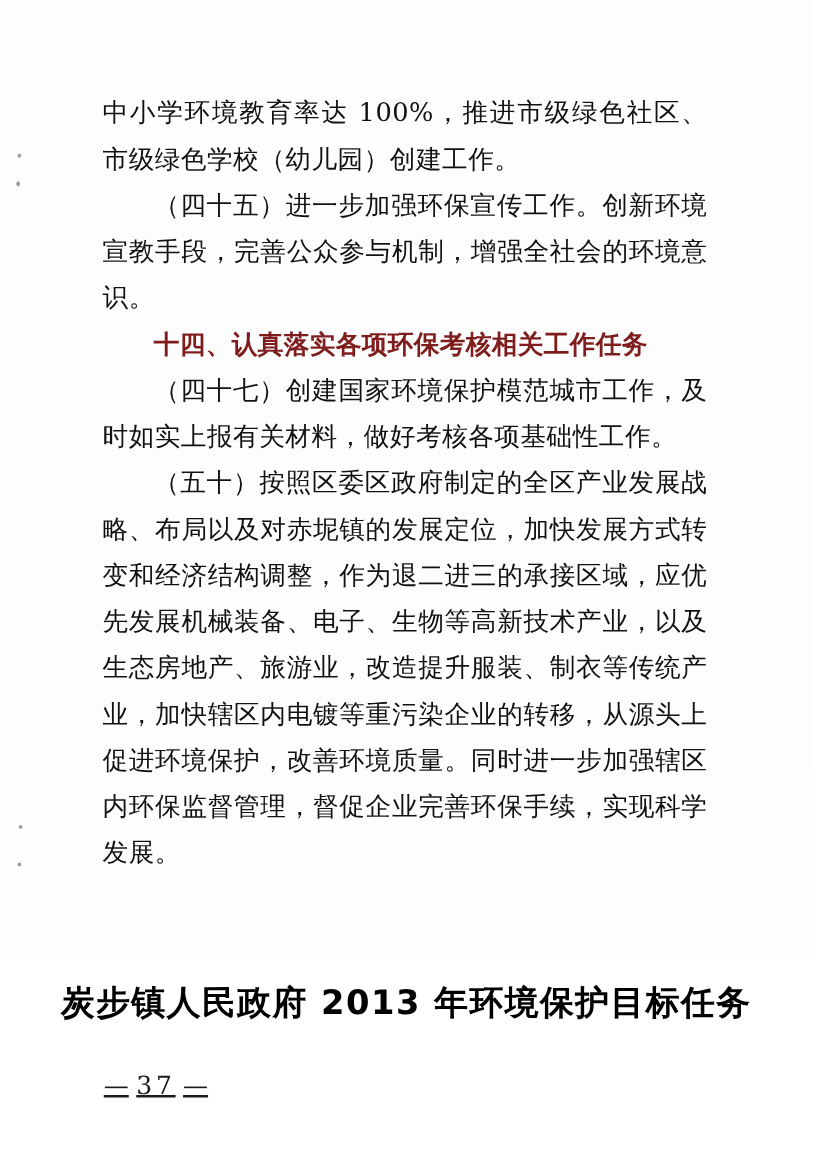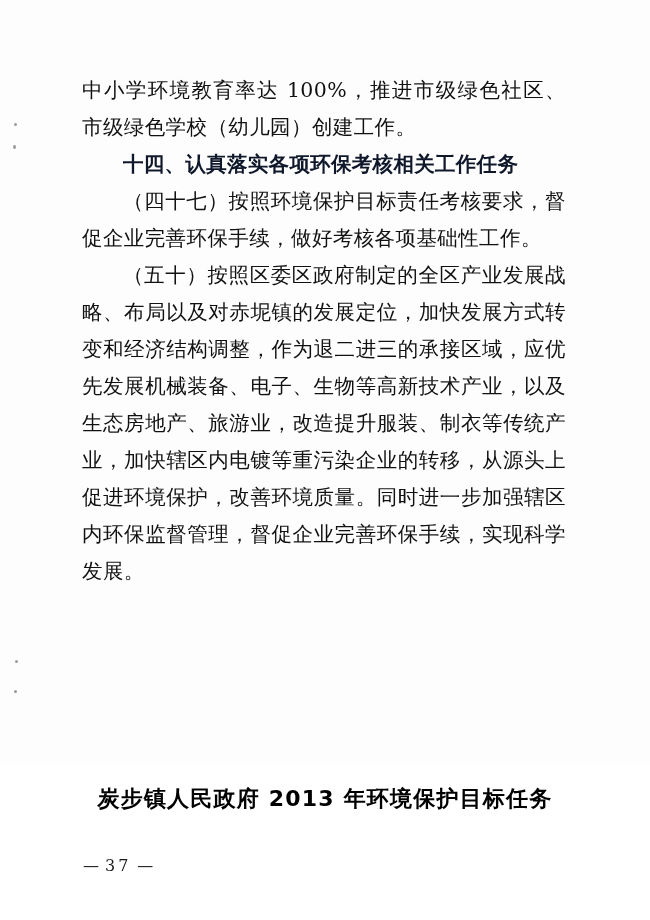--- a/index.html
+++ b/index.html
@@ -55,68 +55,70 @@
   }
 
   p.section-head {
     margin: 0;
     font-size: 20.5px;
     line-height: 37px;
     text-indent: 41px;
     font-weight: bold;
     letter-spacing: 0.3px;
     font-family: "DejaVu Sans", "Liberation Sans", sans-serif;
-    color: #0f172a;
+    color: #7f1d1d;
   }
 
   .doc-title {
     position: absolute;
     left: 0;
     right: 0;
     top: 784px;
     text-align: center;
-    font-size: 22px;
+    font-size: 27px;
     font-weight: bold;
     letter-spacing: 1.2px;
     font-family: "DejaVu Sans", "Liberation Sans", sans-serif;
     color: #000;
     white-space: nowrap;
   }
 
   .page-number {
     position: absolute;
     left: 83px;
     top: 856px;
-    font-size: 16px;
+    font-size: 20px;
     letter-spacing: 3px;
     font-family: "DejaVu Serif", "Liberation Serif", serif;
     color: #1a1a1a;
+    text-decoration: underline;
   }
   .page-number .dash { letter-spacing: 0; }
   .page-number .num { padding: 0 6px; }
 </style>
 </head>
 <body>
 
 <div id="page">
 
   <span class="speck" style="left:14px;top:123px;width:3px;height:3px;"></span>
   <span class="speck" style="left:13px;top:145px;width:3px;height:4px;"></span>
   <span class="speck" style="left:15px;top:660px;width:3px;height:3px;"></span>
   <span class="speck" style="left:14px;top:690px;width:3px;height:3px;"></span>
 
   <div class="content">
 
     <p class="para">中小学环境教育率达 100%，推进市级绿色社区、市级绿色学校（幼儿园）创建工作。</p>
 
+    <p class="para indent">（四十五）进一步加强环保宣传工作。创新环境宣教手段，完善公众参与机制，增强全社会的环境意识。</p>
 
     <p class="section-head">十四、认真落实各项环保考核相关工作任务</p>
 
 
-    <p class="para indent">（四十七）按照环境保护目标责任考核要求，督促企业完善环保手续，做好考核各项基础性工作。</p>
+    <p class="para indent">（四十七）创建国家环境保护模范城市工作，及时如实上报有关材料，做好考核各项基础性工作。</p>
 
 
 
     <p class="para indent">（五十）按照区委区政府制定的全区产业发展战略、布局以及对赤坭镇的发展定位，加快发展方式转变和经济结构调整，作为退二进三的承接区域，应优先发展机械装备、电子、生物等高新技术产业，以及生态房地产、旅游业，改造提升服装、制衣等传统产业，加快辖区内电镀等重污染企业的转移，从源头上促进环境保护，改善环境质量。同时进一步加强辖区内环保监督管理，督促企业完善环保手续，实现科学发展。</p>
 
   </div>
 
   <div class="doc-title">炭步镇人民政府 2013 年环境保护目标任务</div>
 
   <div class="page-number">

